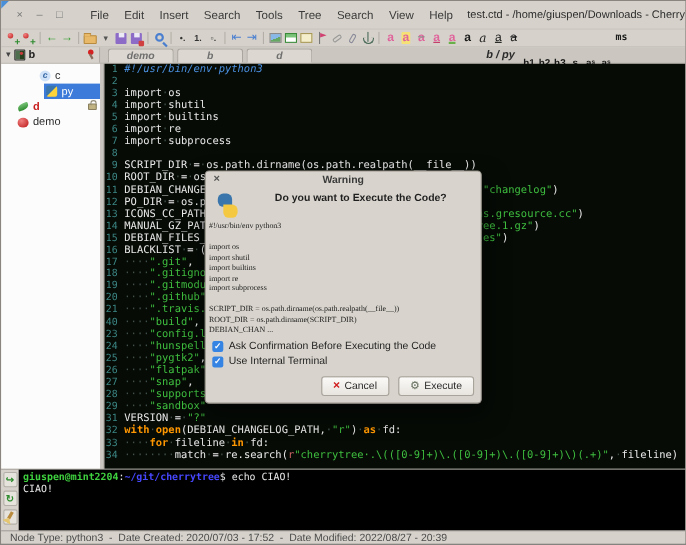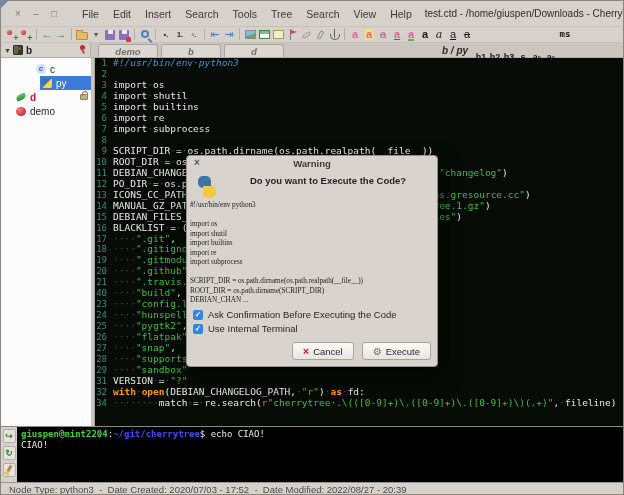--- a/index.html
+++ b/index.html
@@ -451,20 +451,24 @@
           </div>
           <div class="cl">
             <span class="gut">31</span>
             <span class="cb"><span class="sg-txt">VERSION</span><span class="sg-ws">·</span><span class="sg-txt">=</span><span class="sg-ws">·</span><span class="sg-str">"?"</span></span>
           </div>
           <div class="cl">
             <span class="gut">32</span>
             <span class="cb"><span class="sg-kw">with</span><span class="sg-ws">·</span><span class="sg-kw">open</span><span class="sg-txt">(DEBIAN_CHANGELOG_PATH,</span><span class="sg-ws">·</span><span class="sg-str">"r"</span><span class="sg-txt">)</span><span class="sg-ws">·</span><span class="sg-kw">as</span><span class="sg-ws">·</span><span class="sg-txt">fd:</span></span>
           </div>
           <div class="cl">
+            <span class="gut">33</span>
+            <span class="cb"><span class="sg-ws">····</span><span class="sg-kw">for</span><span class="sg-ws">·</span><span class="sg-txt">fileline</span><span class="sg-ws">·</span><span class="sg-kw">in</span><span class="sg-ws">·</span><span class="sg-txt">fd:</span></span>
+          </div>
+          <div class="cl">
             <span class="gut">34</span>
             <span class="cb"><span class="sg-ws">········</span><span class="sg-txt">match</span><span class="sg-ws">·</span><span class="sg-txt">=</span><span class="sg-ws">·</span><span class="sg-txt">re.search(</span><span class="sg-rstr">r</span><span class="sg-str">"cherrytree·.\(([0-9]+)\.([0-9]+)\.([0-9]+)\)(.+)"</span><span class="sg-txt">,</span><span class="sg-ws">·</span><span class="sg-txt">fileline)</span></span>
           </div>
         </div>
     </div>
   </div>
 
   <div class="terminal-row">
     <div class="term-buttons">
         <span class="tbtn">

